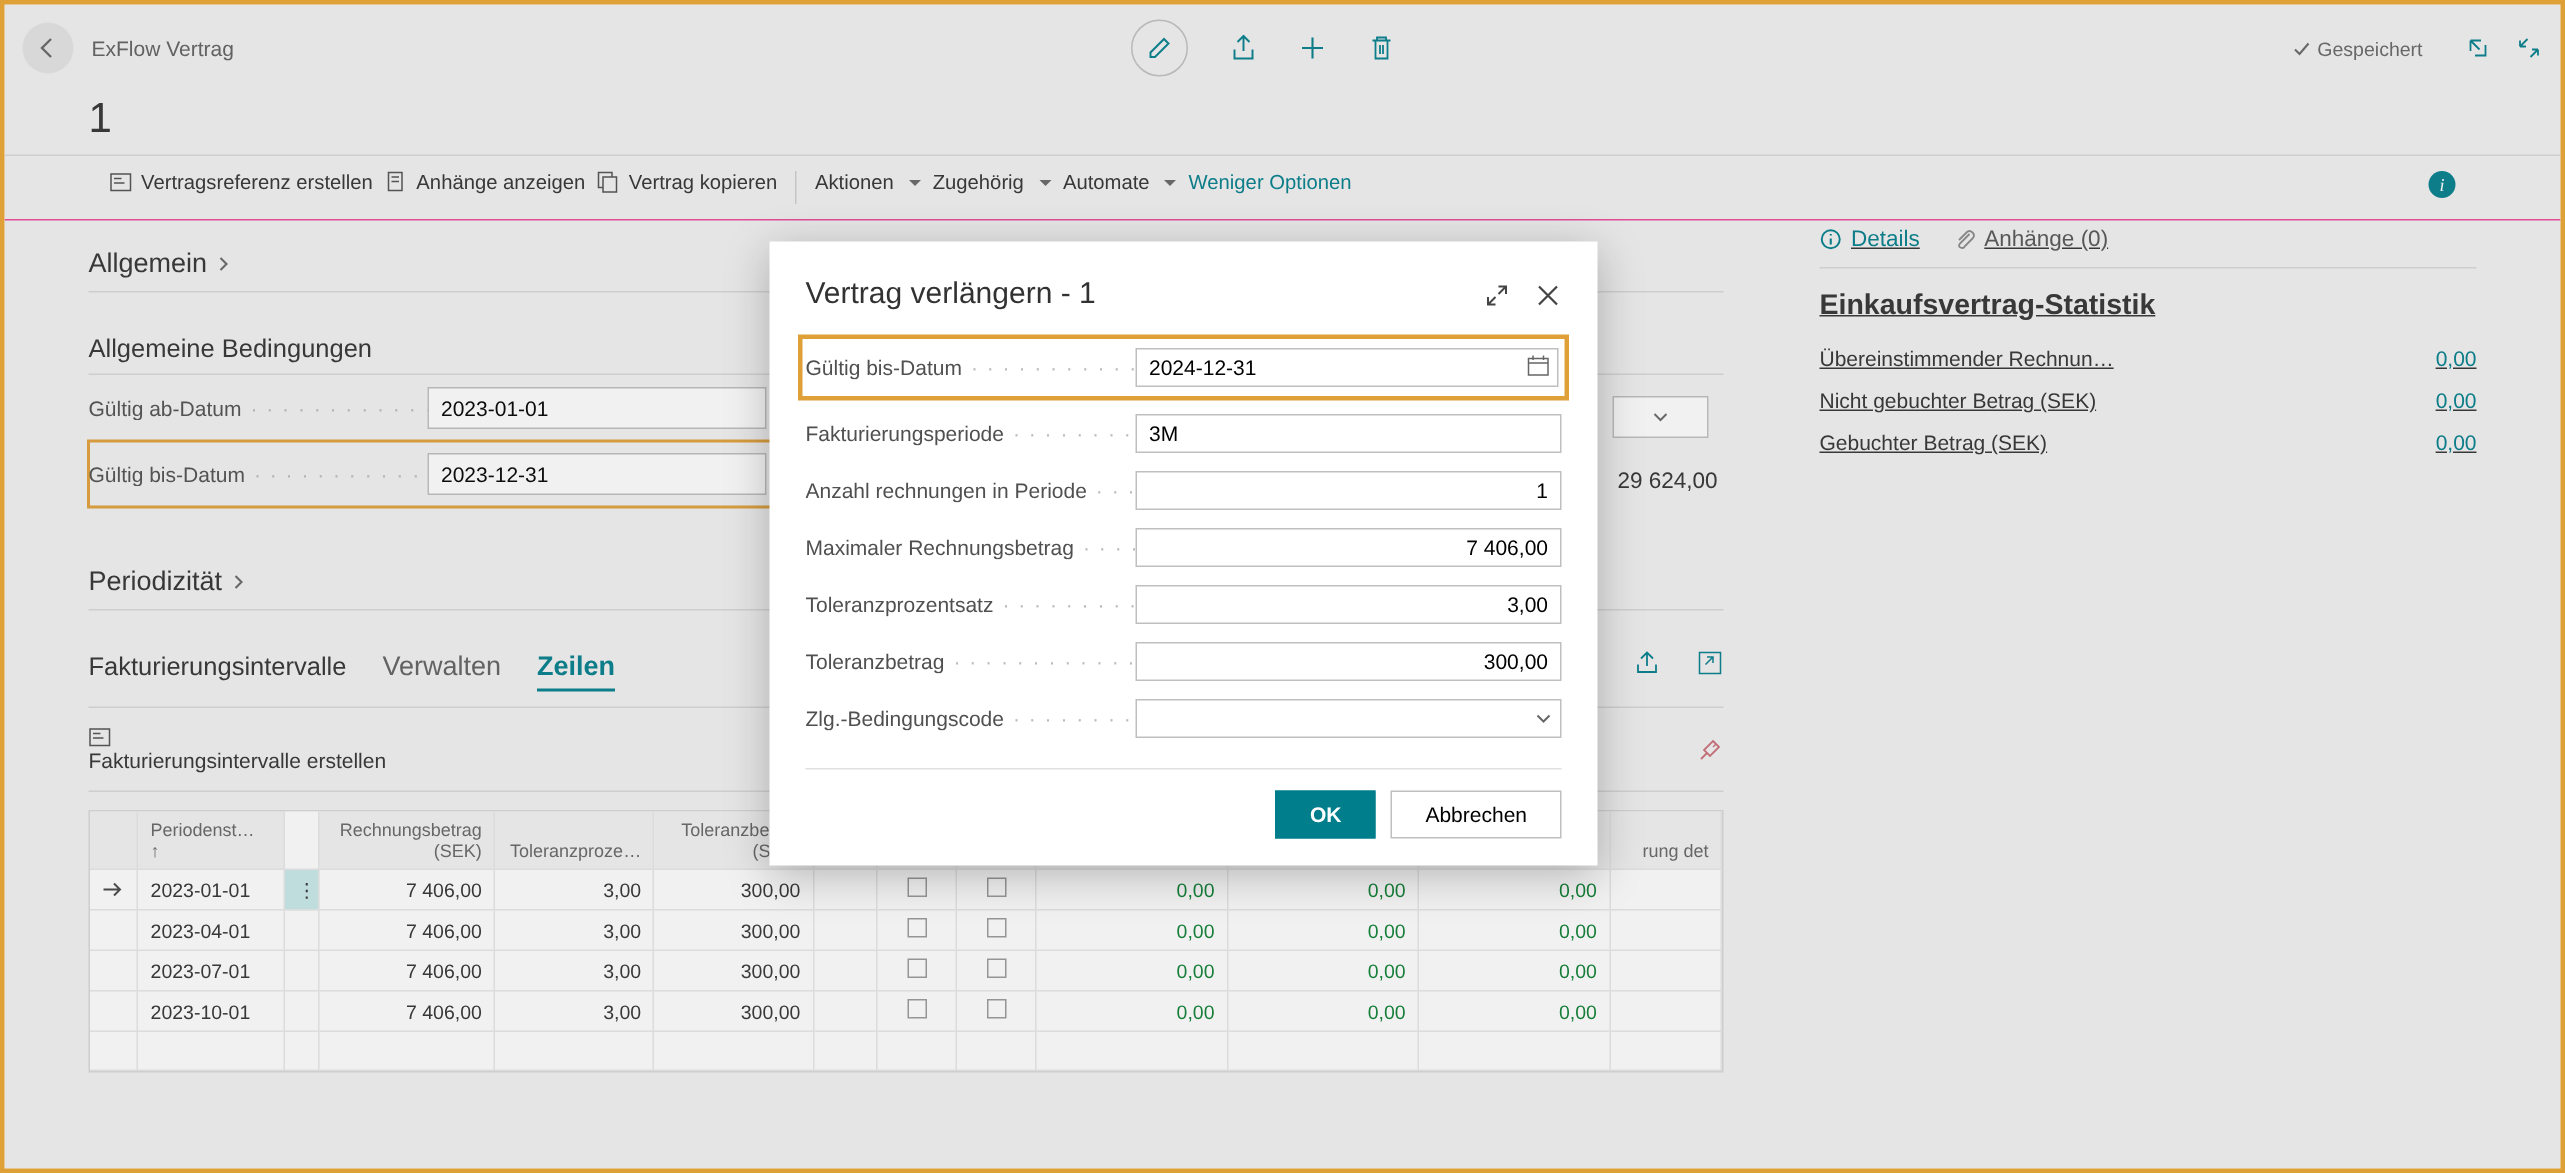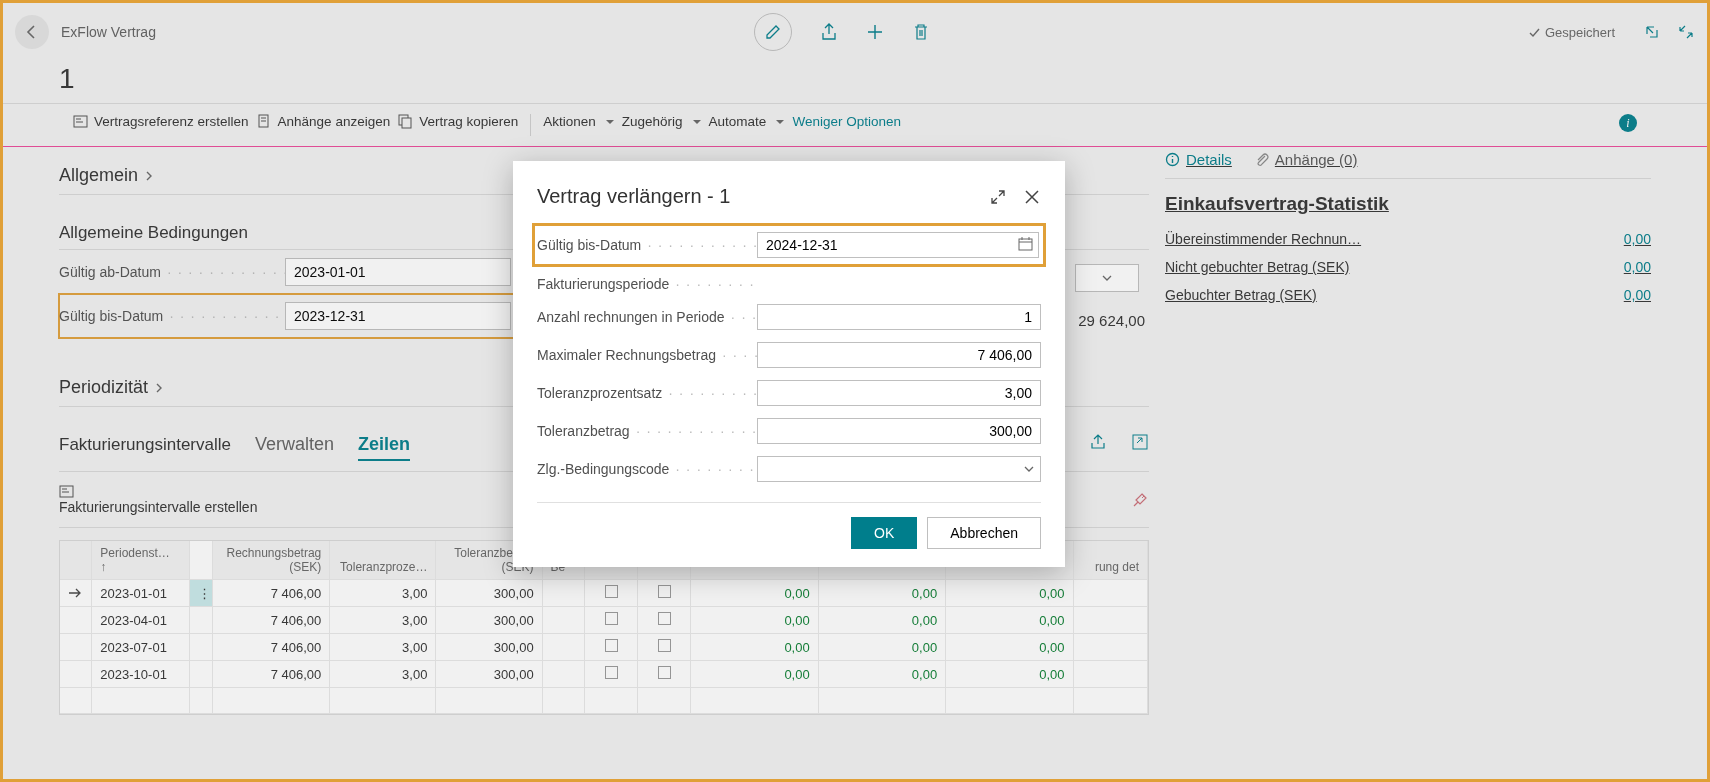--- a/index.html
+++ b/index.html
@@ -34,21 +34,21 @@
 .right-icons { display: flex; gap: 16px; align-items: center; margin-left: 16px; }
 .page-number { font-size: 28px; color: #323232; padding: 2px 56px 8px; font-weight: 300;}
 .toolbar {
   display: flex; align-items: flex-start; gap: 8px; padding: 10px 70px; border-top: 1px solid #d8d8d8; border-bottom: 1px solid #ec4899; font-size: 13.5px;
 }
 .toolbar .tb-link { display: inline-flex; align-items: center; gap: 6px; cursor: pointer; color: #323232; }
 .toolbar .sep { width: 1px; height: 22px; background: #cfcfcf; margin: 0 4px;}
 .toolbar .dd::after { content: ""; display: inline-block; margin-left: 4px; border: 4px solid transparent; border-top-color: #666; position: relative; top: 2px; }
 .toolbar .less { color: #007e8c; }
 .info-badge { margin-left: auto; width: 18px; height: 18px; border-radius: 50%; background: #007e8c; color: #fff; display:flex; align-items:center; justify-content:center; font-size: 12px; font-style: italic; font-family: Georgia, serif;}
-.main { display: flex; padding: 0 56px; gap: 16px; }
+.main { display: flex; padding: 0 56px; gap: 64px; }
 .left { flex: 0 0 1090px; }
 .right-panel { flex: 1; padding-top: 4px; text-decoration: underline; }
 .section-title { font-size: 18px; color: #323232; padding: 18px 0 8px 0; border-bottom: 1px solid #d8d8d8; display:flex; align-items:center; gap:6px;}
 .subsection-title { font-size: 17px; color: #323232; padding: 28px 0 6px 0; border-bottom: 1px solid #d8d8d8; }
 .form-row { display: flex; align-items: center; padding: 8px 0; }
 .form-row .lbl { width: 226px; color: #505050; font-size: 14px; position: relative; overflow:hidden; white-space:nowrap;}
 .form-row .lbl::after { content: "· · · · · · · · · · · · · · · · · · · · · · · · · · · · · · · · · · · · ·"; color:#bbb; letter-spacing:1px; position:absolute; padding-left:6px;}
 .form-row input {
   width: 226px; height: 28px; padding: 2px 8px; border: 1px solid #bfbfbf; font-size: 14px; background: #fff;
 }
@@ -104,21 +104,21 @@
 .modal input { flex:1; height: 26px; border:1px solid #bfbfbf; padding: 2px 8px; font-size:14px;}
 .modal input.right { text-align: right;}
 .modal .date-wrap { position: relative; flex:1; display:flex;}
 .modal .date-wrap input { flex:1; }
 .modal .cal-icon { position:absolute; right:6px; top:4px; color:#666; pointer-events:none;}
 .modal .mrow.hl-row { outline: 3px solid #e0a038; outline-offset: 2px; margin: 2px 0 8px; padding: 4px 2px 4px 0;}
 .modal .dd-input { display:flex; flex:1; height:26px; border:1px solid #bfbfbf; align-items:center; justify-content:flex-end; padding-right:6px;}
 .modal hr { border: none; border-top:1px solid #e0e0e0; margin: 14px 0;}
 .modal .btns { display:flex; justify-content:flex-end; gap:10px;}
 .modal button { height: 32px; padding: 0 22px; font-size: 14px; border:1px solid #bfbfbf; background:#fff; cursor:pointer;}
-.modal button.primary { background: #007e8c; color:#fff; border-color:#007e8c; font-weight:400;}
+.modal button.primary { background: #007e8c; color:#fff; border-color:#007e8c; font-weight:700;}
 svg { display:block; }
 .chev { display:inline-block; }
 </style>
 </head>
 <body>
 <div class="page-wrap">
 
 <div class="header">
   <div class="back-btn">
     <svg width="16" height="16" viewBox="0 0 16 16">
@@ -465,20 +465,21 @@
          <span class="cal-icon">
             <svg width="15" height="15" viewBox="0 0 15 15">
                 <rect x="1" y="3" width="13" height="11" stroke="#666" fill="none"></rect>
                 <path d="M1 6 H14 M4 1 V4 M11 1 V4" stroke="#666"></path>
               </svg>
          </span>
        </div>
     </div>
     <div class="mrow">
        <span class="mlbl">Fakturierungsperiode</span>
+       <input value="3M" style="">
     </div>
     <div class="mrow">
        <span class="mlbl">Anzahl rechnungen in Periode</span>
        <input class="right" value="1" style="">
     </div>
     <div class="mrow">
        <span class="mlbl">Maximaler Rechnungsbetrag</span>
        <input class="right" value="7 406,00" style="">
     </div>
     <div class="mrow">

